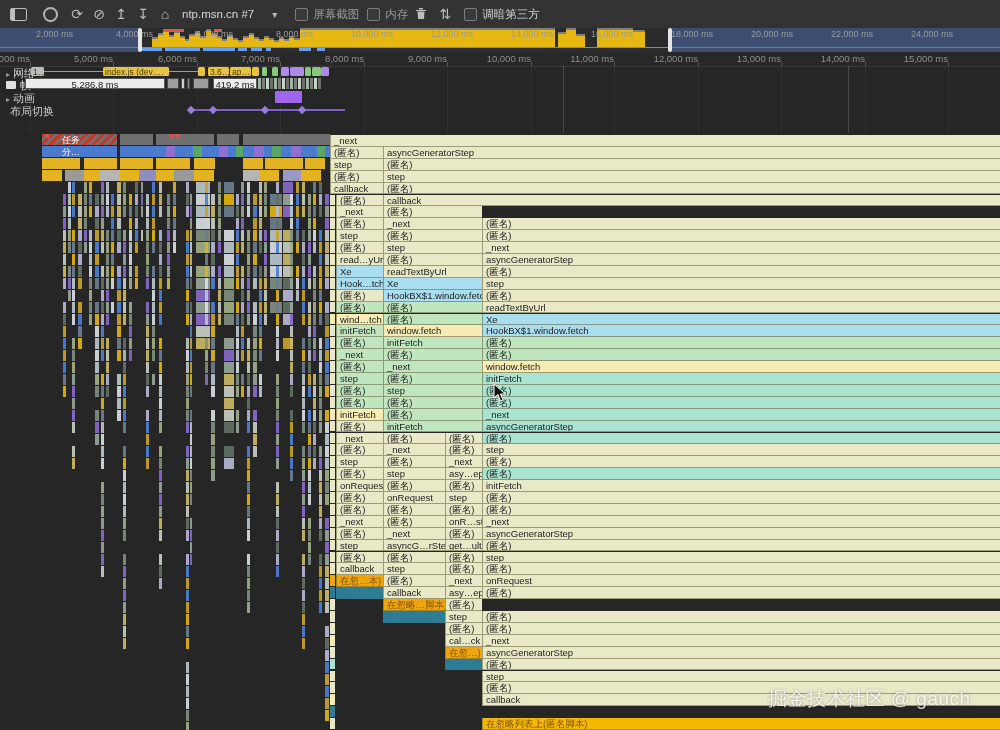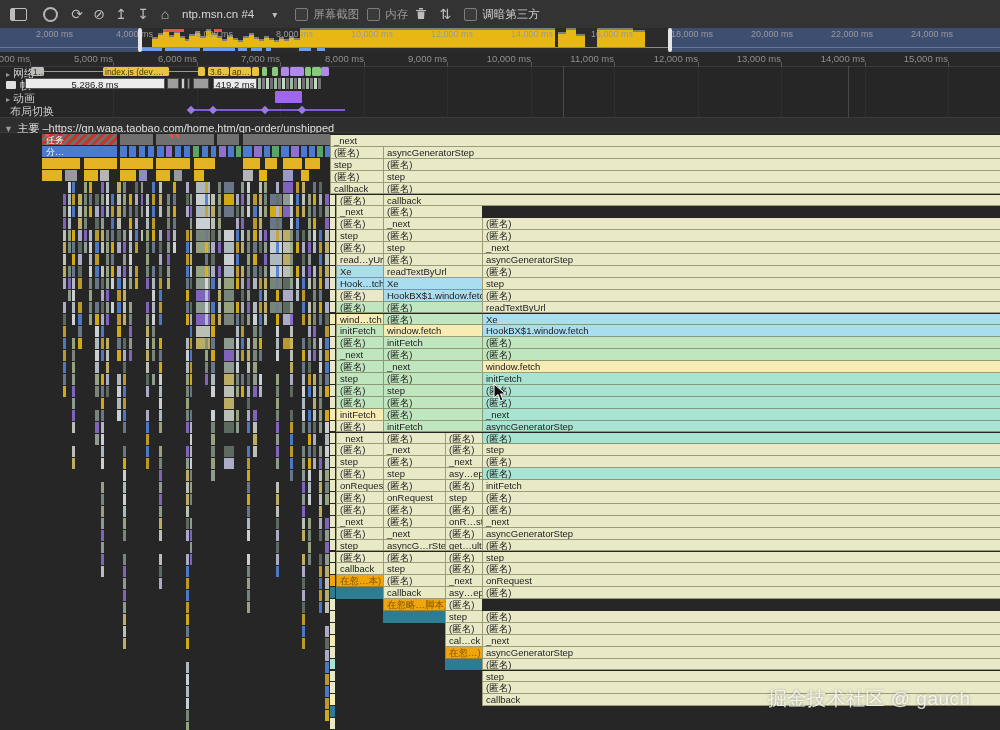--- a/index.html
+++ b/index.html
@@ -43,42 +43,42 @@
   .frame-small{position:absolute;height:11px;box-sizing:border-box;border:1px solid #4a4a4a;}
   .anim-block{position:absolute;height:12px;background:#a066f2;border-radius:1px;}
   .ls-line{position:absolute;height:2px;background:#7f5bd6;}
   .ls-dot{position:absolute;width:6px;height:6px;background:#9a7ae0;transform:rotate(45deg);}
   #main-header{position:absolute;left:0;top:117px;width:1000px;height:16px;background:#2e2e2e;
                border-top:1px solid #3a3a3a;border-bottom:1px solid #3a3a3a;box-sizing:border-box;}
   #main-header span{font-size:11px;color:#e0e0e0;}
   
   #flame{position:absolute;left:0;top:133px;width:1000px;height:597px;background:#262626;}
   .seg{position:absolute;box-sizing:border-box;}
-  .seg-text{font-size:9px;color:#fff;overflow:hidden;white-space:nowrap;padding-left:4px;line-height:12px;}
+  .seg-text{font-size:9px;color:#fff;overflow:hidden;white-space:nowrap;padding-left:20px;line-height:12px;}
   .cell{position:absolute;box-sizing:border-box;border-left:1px solid rgba(105,105,66,.6);
         border-bottom:1px solid rgba(105,105,66,.6);font-size:9.5px;color:#1c1c1c;
         overflow:hidden;white-space:nowrap;padding:0 0 0 3px;line-height:11.5px;}
   #watermark{position:absolute;left:768px;top:686px;width:225px;font-size:19px;color:rgba(255,255,255,.82);
              letter-spacing:.5px;text-shadow:0 0 3px rgba(0,0,0,.35);z-index:30;}
   #cursor{position:absolute;left:493px;top:383px;z-index:40;}
 </style>
 </head>
 <body>
 
 <div id="app">
 
   <div id="toolbar">
     <div class="tb-panel"></div>
     <div class="tb-record"></div>
     <div class="tb-icon">⟳</div>
     <div class="tb-icon">⊘</div>
     <div class="tb-icon">↥</div>
     <div class="tb-icon">↧</div>
     <div class="tb-icon">⌂</div>
-    <div class="tb-label">ntp.msn.cn #4</div>
+    <div class="tb-label">ntp.msn.cn #7</div>
     <div class="tb-caret">▾</div>
     <div class="tb-check"></div>
     <div class="tb-chklabel">屏幕截图</div>
     <div class="tb-check"></div>
     <div class="tb-chklabel">内存</div>
     <div class="tb-icon" style="width:26px;">
       <svg width="12" height="13" viewBox="0 0 12 13" style="margin-top:8px;">
           <path fill="#bdbdbd" d="M1 3h10v1H1zM4 1h4v1.5H4zM2.5 4.5h7L9 12H3z"></path>
         </svg>
     </div>
@@ -281,24 +281,20 @@
       </div>
     <div id="ls-items">
         <div class="ls-line" style="left: 190px; top: 109px; width: 155px;"></div>
         <div class="ls-dot" style="left: 188px; top: 107px;"></div>
         <div class="ls-dot" style="left: 210px; top: 107px;"></div>
         <div class="ls-dot" style="left: 262px; top: 107px;"></div>
         <div class="ls-dot" style="left: 299px; top: 107px;"></div>
       </div>
   </div>
 
-  <div id="main-header">
-    <span style="margin-left:4px;color:#9a9a9a;font-size:9px;">▼</span>
-    <span>主要 –https://qn.wapa.taobao.com/home.htm/qn-order/unshipped</span>
-  </div>
 
   <div id="flame">
       <div class="seg seg-text" style="left: 42px; top: 1px; width: 75px; height: 11px; background: repeating-linear-gradient(135deg, rgb(192, 57, 43) 0px, rgb(192, 57, 43) 3px, rgb(112, 112, 112) 3px, rgb(112, 112, 112) 6px);">任务</div>
       <div class="seg seg-text" style="left: 120px; top: 1px; width: 33px; height: 11px; background: rgb(112, 112, 112);"></div>
       <div class="seg seg-text" style="left: 156px; top: 1px; width: 58px; height: 11px; background: rgb(112, 112, 112);"></div>
       <div class="seg seg-text" style="left: 217px; top: 1px; width: 22px; height: 11px; background: rgb(112, 112, 112);"></div>
       <div class="seg seg-text" style="left: 243px; top: 1px; width: 87px; height: 11px; background: rgb(112, 112, 112);"></div>
       <div class="seg seg-text" style="left: 42px; top: 13px; width: 75px; height: 11px; background: rgb(74, 123, 208);">分…</div>
       <div class="seg seg-text" style="left: 120px; top: 13px; width: 7px; height: 11px; background: rgb(74, 123, 208);"></div>
       <div class="seg seg-text" style="left: 129px; top: 13px; width: 7px; height: 11px; background: rgb(74, 123, 208);"></div>
@@ -1335,20 +1331,21 @@
       <div class="cell" style="left: 445px; top: 525.6px; width: 37px; height: 11.9px; background: rgb(46, 123, 148); border: none;"></div>
       <div class="cell" style="left: 482px; top: 525.6px; width: 518px; height: 11.9px; background: rgb(233, 233, 200);">(匿名)</div>
       <div class="seg" style="left: 330px; top: 525.6px; width: 5px; height: 10.9px; background: rgb(169, 228, 210);"></div>
       <div class="cell" style="left: 482px; top: 537.5px; width: 518px; height: 11.9px; background: rgb(233, 233, 200);">step</div>
       <div class="seg" style="left: 330px; top: 537.5px; width: 5px; height: 10.9px; background: rgb(233, 233, 200);"></div>
       <div class="cell" style="left: 482px; top: 549.4px; width: 518px; height: 11.9px; background: rgb(233, 233, 200);">(匿名)</div>
       <div class="seg" style="left: 330px; top: 549.4px; width: 5px; height: 10.9px; background: rgb(233, 233, 200);"></div>
       <div class="cell" style="left: 482px; top: 561.3px; width: 518px; height: 11.9px; background: rgb(233, 233, 200);">callback</div>
       <div class="seg" style="left: 330px; top: 561.3px; width: 5px; height: 10.9px; background: rgb(246, 236, 180);"></div>
       <div class="seg" style="left: 330px; top: 573.2px; width: 5px; height: 10.9px; background: rgb(46, 123, 148);"></div>
+      <div class="cell" style="left: 482px; top: 585.1px; width: 518px; height: 11.9px; background: rgb(246, 184, 0); color: rgb(124, 82, 0);">在忽略列表上(匿名脚本)</div>
       <div class="seg" style="left: 330px; top: 585.1px; width: 5px; height: 10.9px; background: rgb(233, 233, 200);"></div>
     </div>
 
   <div id="watermark">掘金技术社区 @ gauch</div>
 
   <svg id="cursor" width="14" height="20" viewBox="0 0 14 20">
     <path d="M1 1 L1 15 L5 11.5 L7.5 18 L10 17 L7.5 11 L12.5 11 Z" fill="#111" stroke="#fff" stroke-width="1"></path>
   </svg>
 </div>
 

